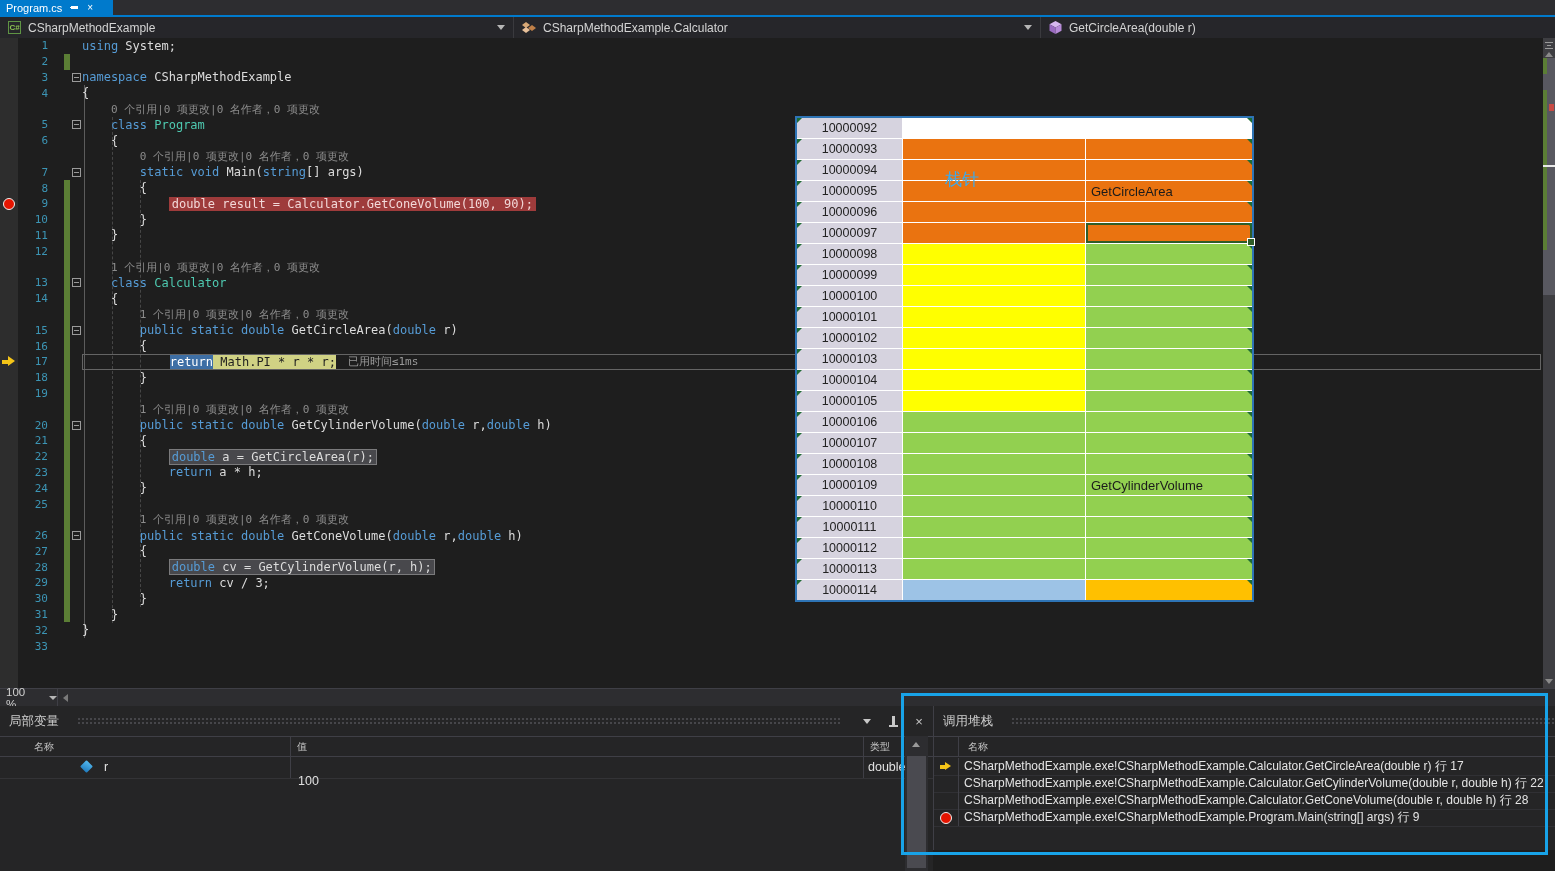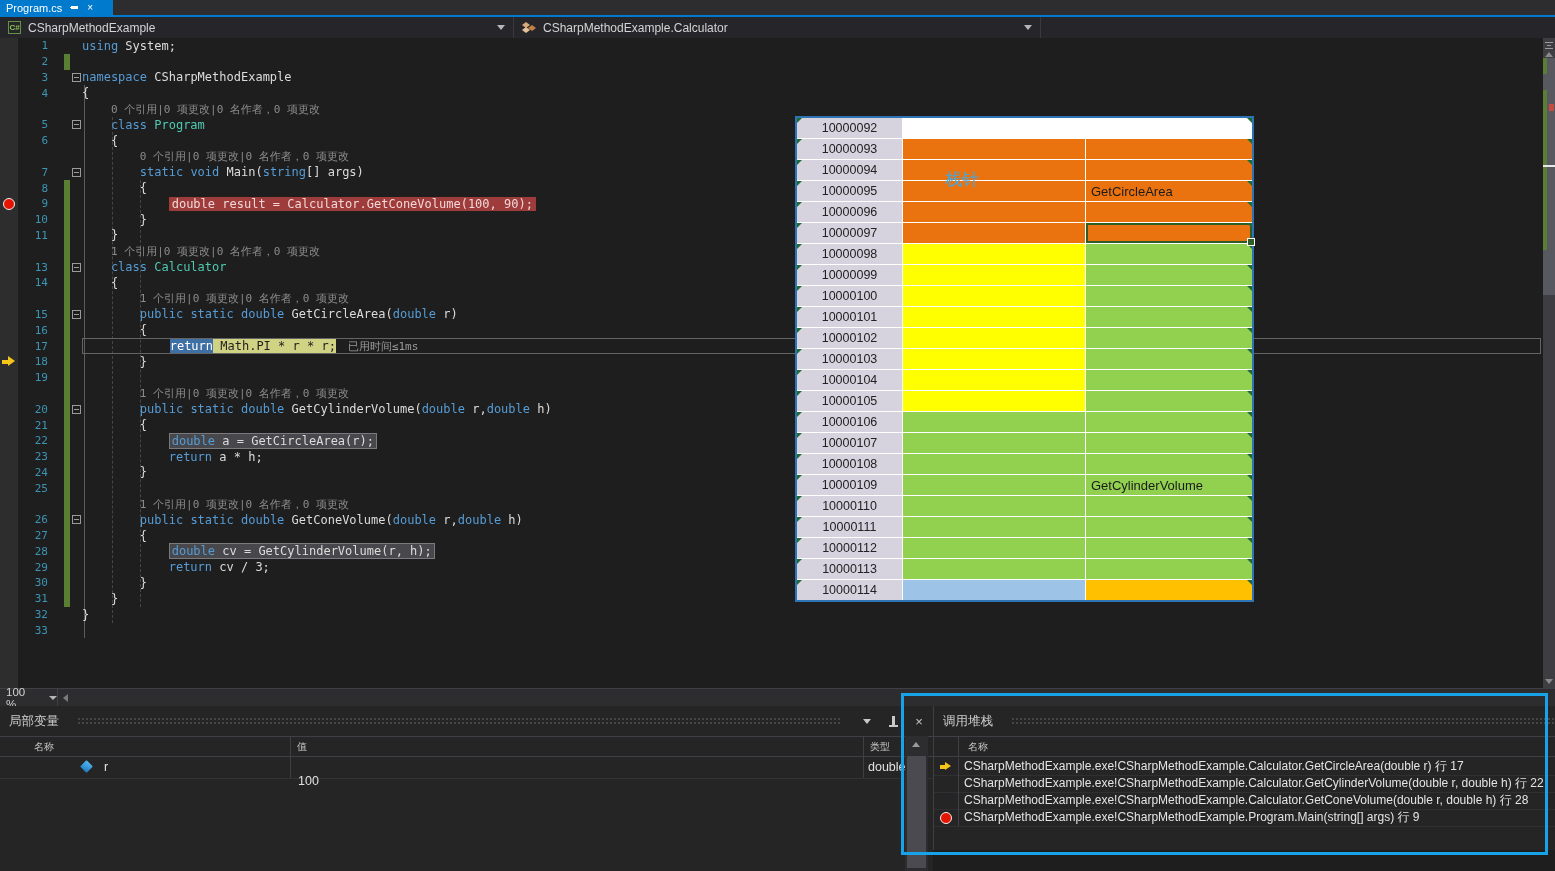--- a/index.html
+++ b/index.html
@@ -156,20 +156,28 @@
     </div>
     <div class="combo" style="left:514px;width:527px;">
       <svg class="icon-svg" width="14" height="12" viewBox="0 0 14 12">
         <polygon points="4,0 8,3 4,6 0,3" fill="#D8A876"></polygon>
         <polygon points="10,3 14,6 10,9 6,6" fill="#C08048"></polygon>
         <polygon points="4,5 8,8 4,11 0,8" fill="#E8C09A"></polygon>
       </svg>
       <span>CSharpMethodExample.Calculator</span>
       <span class="chev"></span>
     </div>
+    <div class="combo" style="left:1041px;width:502px;border-right:none;">
+      <svg class="icon-svg" width="13" height="13" viewBox="0 0 13 13">
+        <polygon points="6.5,0 12.5,3.2 6.5,6.4 0.5,3.2" fill="#D6B7EE"></polygon>
+        <polygon points="0.5,3.2 6.5,6.4 6.5,13 0.5,9.8" fill="#9A6BC0"></polygon>
+        <polygon points="12.5,3.2 6.5,6.4 6.5,13 12.5,9.8" fill="#B68AD8"></polygon>
+      </svg>
+      <span>GetCircleArea(double r)</span>
+    </div>
   </div>
 
   <div class="editor">
     <div class="bpstrip"></div>
     <div class="guide solid" style="left:84px;top:47px;height:553px;"></div>
     <div class="guide" style="left:112px;top:79px;height:506px;"></div>
     <div class="guide" style="left:140px;top:142px;height:427px;"></div>
     <div id="codeflow">
         <div class="crow"><span class="lnm"></span><span class="ln">1</span><span class="sp"></span><span class="chg"></span><span class="fold"></span><span class="codecell" style="padding-left: 0ch;"><span class="k">using</span><span class="p"> System;</span></span></div>
         <div class="crow"><span class="lnm"></span><span class="ln">2</span><span class="sp"></span><span class="chg on"></span><span class="fold"></span><span class="codecell" style="padding-left: 0ch;"></span></div>
@@ -177,20 +185,21 @@
         <div class="crow"><span class="lnm"></span><span class="ln">4</span><span class="sp"></span><span class="chg"></span><span class="fold"></span><span class="codecell" style="padding-left: 0ch;"><span class="p">{</span></span></div>
         <div class="crow"><span class="lnm"></span><span class="ln"></span><span class="sp"></span><span class="chg"></span><span class="fold"></span><span class="codecell" style="padding-left: 4ch;"><span class="clx">0 个引用|0 项更改|0 名作者，0 项更改</span></span></div>
         <div class="crow"><span class="lnm"></span><span class="ln">5</span><span class="sp"></span><span class="chg"></span><span class="fold"><span class="foldbox"></span></span><span class="codecell" style="padding-left: 4ch;"><span class="k">class</span><span class="p"> </span><span class="t">Program</span></span></div>
         <div class="crow"><span class="lnm"></span><span class="ln">6</span><span class="sp"></span><span class="chg"></span><span class="fold"></span><span class="codecell" style="padding-left: 4ch;"><span class="p">{</span></span></div>
         <div class="crow"><span class="lnm"></span><span class="ln"></span><span class="sp"></span><span class="chg"></span><span class="fold"></span><span class="codecell" style="padding-left: 8ch;"><span class="clx">0 个引用|0 项更改|0 名作者，0 项更改</span></span></div>
         <div class="crow"><span class="lnm"></span><span class="ln">7</span><span class="sp"></span><span class="chg"></span><span class="fold"><span class="foldbox"></span></span><span class="codecell" style="padding-left: 8ch;"><span class="k">static</span><span class="p"> </span><span class="k">void</span><span class="p"> Main(</span><span class="k">string</span><span class="p">[] args)</span></span></div>
         <div class="crow"><span class="lnm"></span><span class="ln">8</span><span class="sp"></span><span class="chg on"></span><span class="fold"></span><span class="codecell" style="padding-left: 8ch;"><span class="p">{</span></span></div>
         <div class="crow"><span class="lnm"></span><span class="ln">9</span><span class="sp"></span><span class="chg on"></span><span class="fold"></span><span class="codecell" style="padding-left: 12ch;"><span class="bpbox"><span>double result = Calculator.GetConeVolume(100, 90);</span></span></span></div>
         <div class="crow"><span class="lnm"></span><span class="ln">10</span><span class="sp"></span><span class="chg on"></span><span class="fold"></span><span class="codecell" style="padding-left: 8ch;"><span class="p">}</span></span></div>
         <div class="crow"><span class="lnm"></span><span class="ln">11</span><span class="sp"></span><span class="chg on"></span><span class="fold"></span><span class="codecell" style="padding-left: 4ch;"><span class="p">}</span></span></div>
+        <div class="crow"><span class="lnm"></span><span class="ln">12</span><span class="sp"></span><span class="chg on"></span><span class="fold"></span><span class="codecell" style="padding-left: 0ch;"></span></div>
         <div class="crow"><span class="lnm"></span><span class="ln"></span><span class="sp"></span><span class="chg on"></span><span class="fold"></span><span class="codecell" style="padding-left: 4ch;"><span class="clx">1 个引用|0 项更改|0 名作者，0 项更改</span></span></div>
         <div class="crow"><span class="lnm"></span><span class="ln">13</span><span class="sp"></span><span class="chg on"></span><span class="fold"><span class="foldbox"></span></span><span class="codecell" style="padding-left: 4ch;"><span class="k">class</span><span class="p"> </span><span class="t">Calculator</span></span></div>
         <div class="crow"><span class="lnm"></span><span class="ln">14</span><span class="sp"></span><span class="chg on"></span><span class="fold"></span><span class="codecell" style="padding-left: 4ch;"><span class="p">{</span></span></div>
         <div class="crow"><span class="lnm"></span><span class="ln"></span><span class="sp"></span><span class="chg on"></span><span class="fold"></span><span class="codecell" style="padding-left: 8ch;"><span class="clx">1 个引用|0 项更改|0 名作者，0 项更改</span></span></div>
         <div class="crow"><span class="lnm"></span><span class="ln">15</span><span class="sp"></span><span class="chg on"></span><span class="fold"><span class="foldbox"></span></span><span class="codecell" style="padding-left: 8ch;"><span class="k">public</span><span class="p"> </span><span class="k">static</span><span class="p"> </span><span class="k">double</span><span class="p"> GetCircleArea(</span><span class="k">double</span><span class="p"> r)</span></span></div>
         <div class="crow"><span class="lnm"></span><span class="ln">16</span><span class="sp"></span><span class="chg on"></span><span class="fold"></span><span class="codecell" style="padding-left: 8ch;"><span class="p">{</span></span></div>
         <div class="crow"><span class="lnm"></span><span class="ln">17</span><span class="sp"></span><span class="chg on"></span><span class="fold"></span><span class="codecell"><span class="curline" style="padding-left: 12ch;"><span class="selseg">return</span><span class="yelseg"> Math.PI * r * r;</span><span class="tipseg">已用时间≤1ms</span></span></span></div>
         <div class="crow"><span class="lnm"></span><span class="ln">18</span><span class="sp"></span><span class="chg on"></span><span class="fold"></span><span class="codecell" style="padding-left: 8ch;"><span class="p">}</span></span></div>
         <div class="crow"><span class="lnm"></span><span class="ln">19</span><span class="sp"></span><span class="chg on"></span><span class="fold"></span><span class="codecell" style="padding-left: 0ch;"></span></div>
         <div class="crow"><span class="lnm"></span><span class="ln"></span><span class="sp"></span><span class="chg on"></span><span class="fold"></span><span class="codecell" style="padding-left: 8ch;"><span class="clx">1 个引用|0 项更改|0 名作者，0 项更改</span></span></div>

